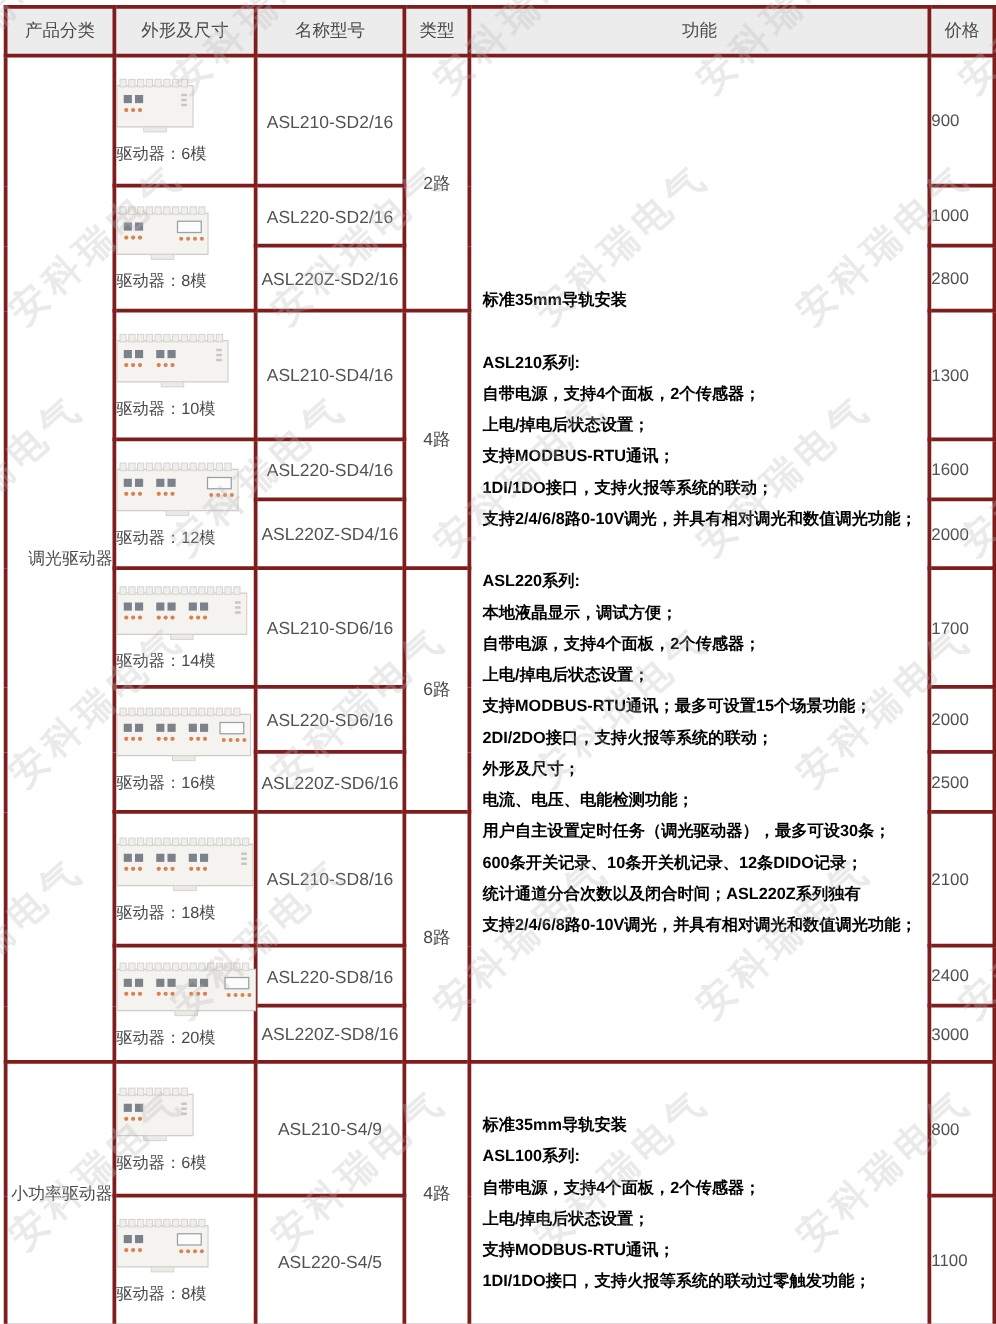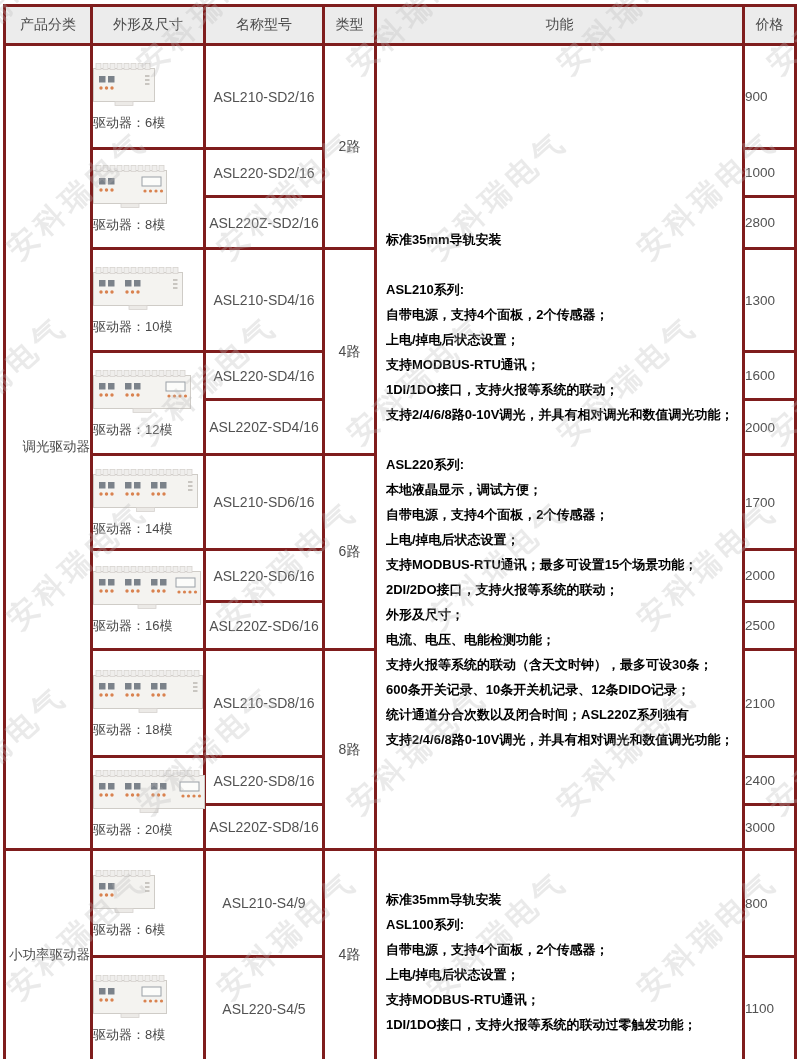--- a/index.html
+++ b/index.html
@@ -125,21 +125,21 @@
               <div class="fn-line">支持2/4/6/8路0-10V调光，并具有相对调光和数值调光功能；</div>
               <div class="fn-line">&nbsp;</div>
               <div class="fn-line">ASL220系列:</div>
               <div class="fn-line">本地液晶显示，调试方便；</div>
               <div class="fn-line">自带电源，支持4个面板，2个传感器；</div>
               <div class="fn-line">上电/掉电后状态设置；</div>
               <div class="fn-line">支持MODBUS-RTU通讯；最多可设置15个场景功能；</div>
               <div class="fn-line">2DI/2DO接口，支持火报等系统的联动；</div>
               <div class="fn-line">外形及尺寸；</div>
               <div class="fn-line">电流、电压、电能检测功能；</div>
-              <div class="fn-line">支持火报等系统的联动（含天文时钟），最多可设30条；</div>
+              <div class="fn-line">用户自主设置定时任务（调光驱动器），最多可设30条；</div>
               <div class="fn-line">600条开关记录、10条开关机记录、12条DIDO记录；</div>
               <div class="fn-line">统计通道分合次数以及闭合时间；ASL220Z系列独有</div>
               <div class="fn-line">支持2/4/6/8路0-10V调光，并具有相对调光和数值调光功能；</div>
             </div>
       </td>
       <td class="price-td">900</td>
     </tr>
 
     <tr style="height:48px">
       <td class="shape-td" rowspan="2">

